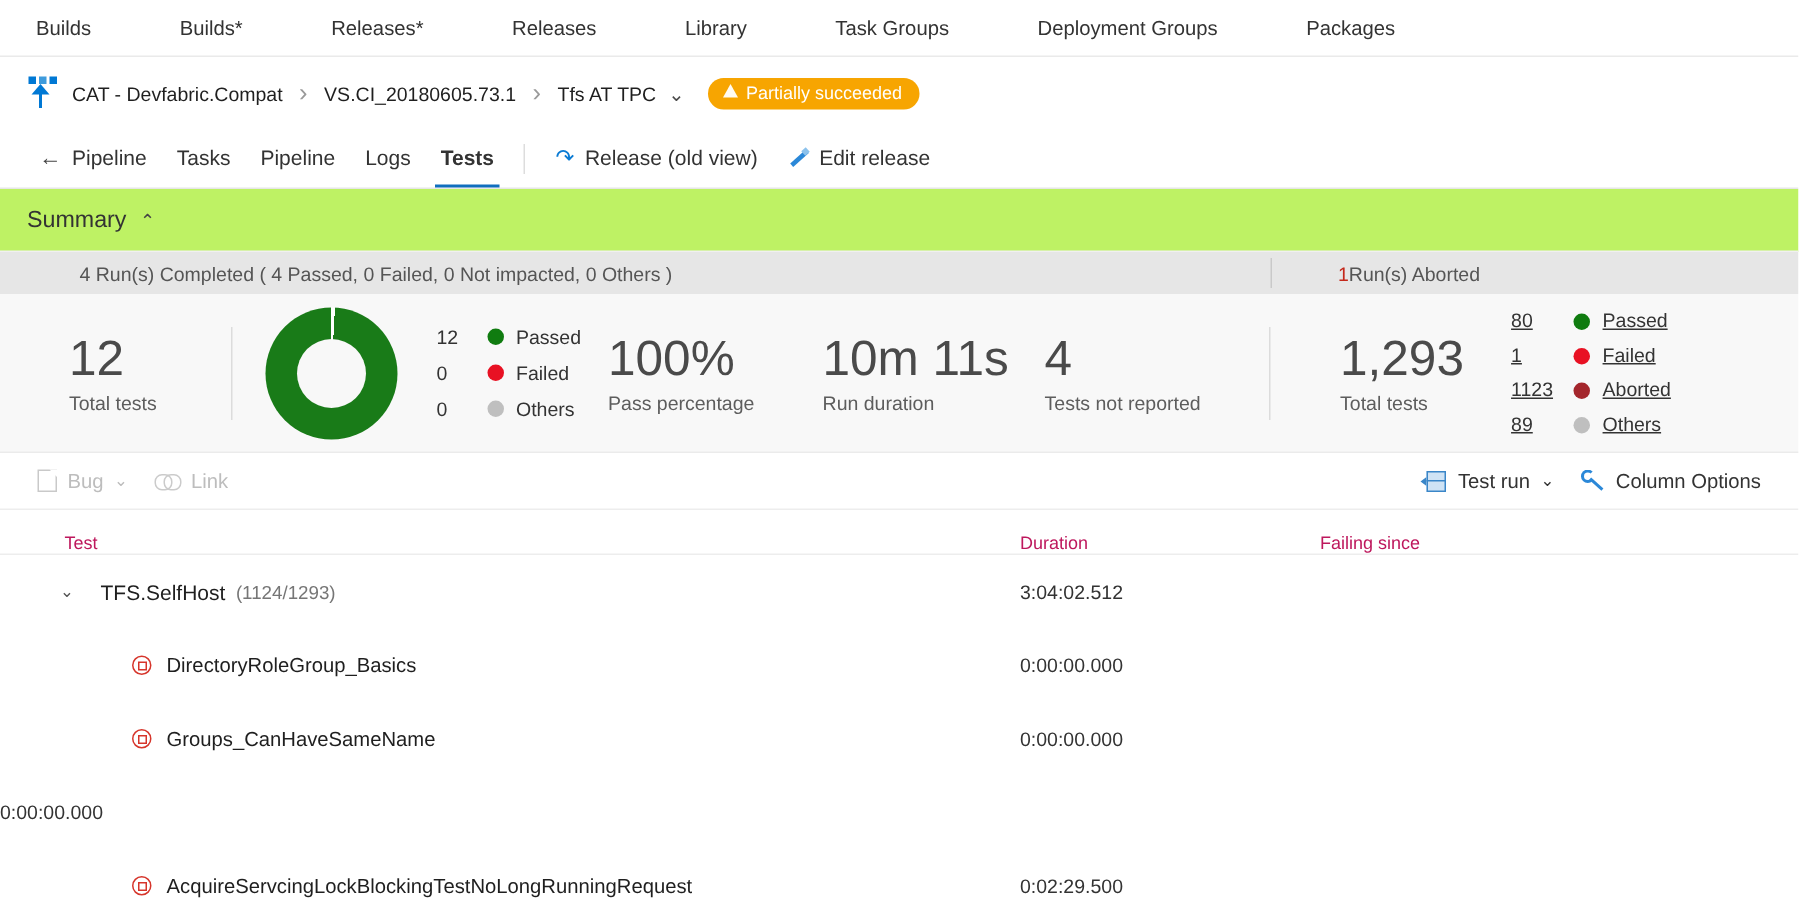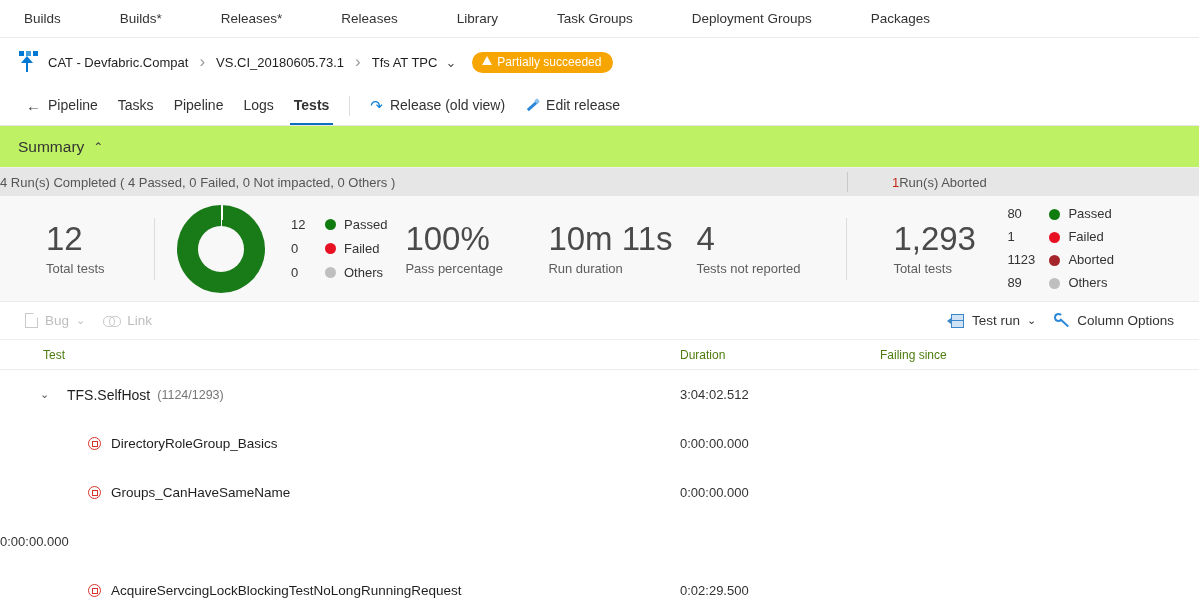--- a/index.html
+++ b/index.html
@@ -176,21 +176,21 @@
 
   .runbar {
     height: 28px;
     display: flex;
     align-items: center;
     background: #e6e6e6;
     font-size: 13px;
     color: #555555;
     position: relative;
   }
-  .runbar .left { }
+  .runbar .left { padding-left: 53px; }
   .runbar .right {
     position: absolute;
     left: 847px;
     padding-left: 44px;
     border-left: 1px solid #c9c9c9;
     height: 20px;
     display: flex;
     align-items: center;
   }
   .runbar .red { color: #c4281b; }
@@ -358,24 +358,24 @@
     background: #2b88d8;
     transform: rotate(42deg);
     transform-origin: left center;
   }
 
   
   .table { width: 100%; }
   .thead {
     height: 30px;
     display: flex;
-    align-items: center;
+    align-items: flex-end;
     border-bottom: 1px solid #ededed;
     font-size: 12px;
-    color: #4d7c0f;
+    color: #be185d;
   }
   .col-test   { width: 680px; padding-left: 43px; }
   .col-dur    { width: 200px; }
   .col-fail   { width: 260px; }
   .trow {
     height: 49px;
     display: flex;
     align-items: center;
     font-size: 13.5px;
     color: #1f1f1f;
@@ -544,21 +544,21 @@
     <div class="stat-cap">Tests not reported</div>
   </div>
 
   <div class="vsep" style="margin-left:0px;"></div>
 
   <div class="stat-block" style="margin-left:46px;width:110px;">
     <div class="stat-num">1,293</div>
     <div class="stat-cap">Total tests</div>
   </div>
 
-  <div class="legend" style="margin-left:4px;gap:7px;">
+  <div class="legend" style="margin-left:4px;gap:7px;text-decoration:underline;">
     <div class="legend-row wide">
       <span class="cnt">80</span>
       <span class="dot passed"></span>
       <span>Passed</span>
     </div>
     <div class="legend-row wide">
       <span class="cnt">1</span>
       <span class="dot failed"></span>
       <span>Failed</span>
     </div>

